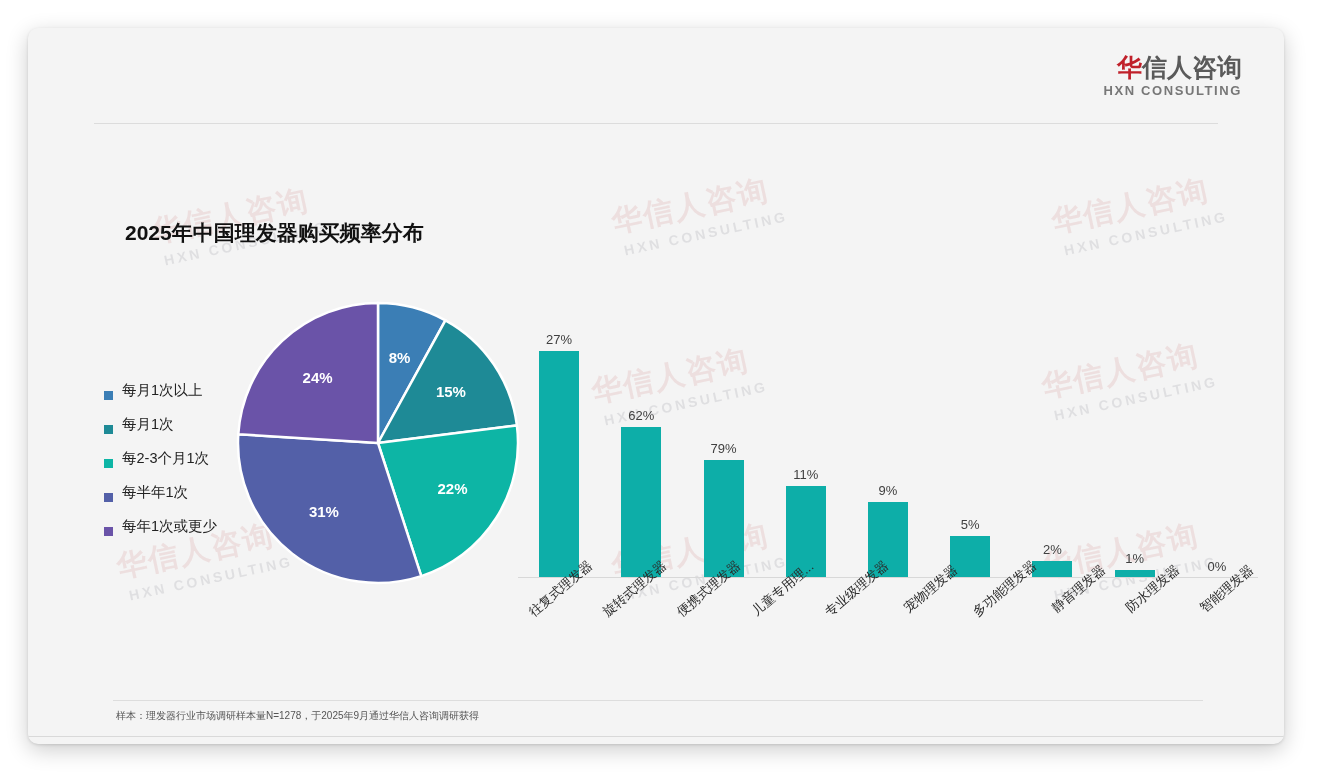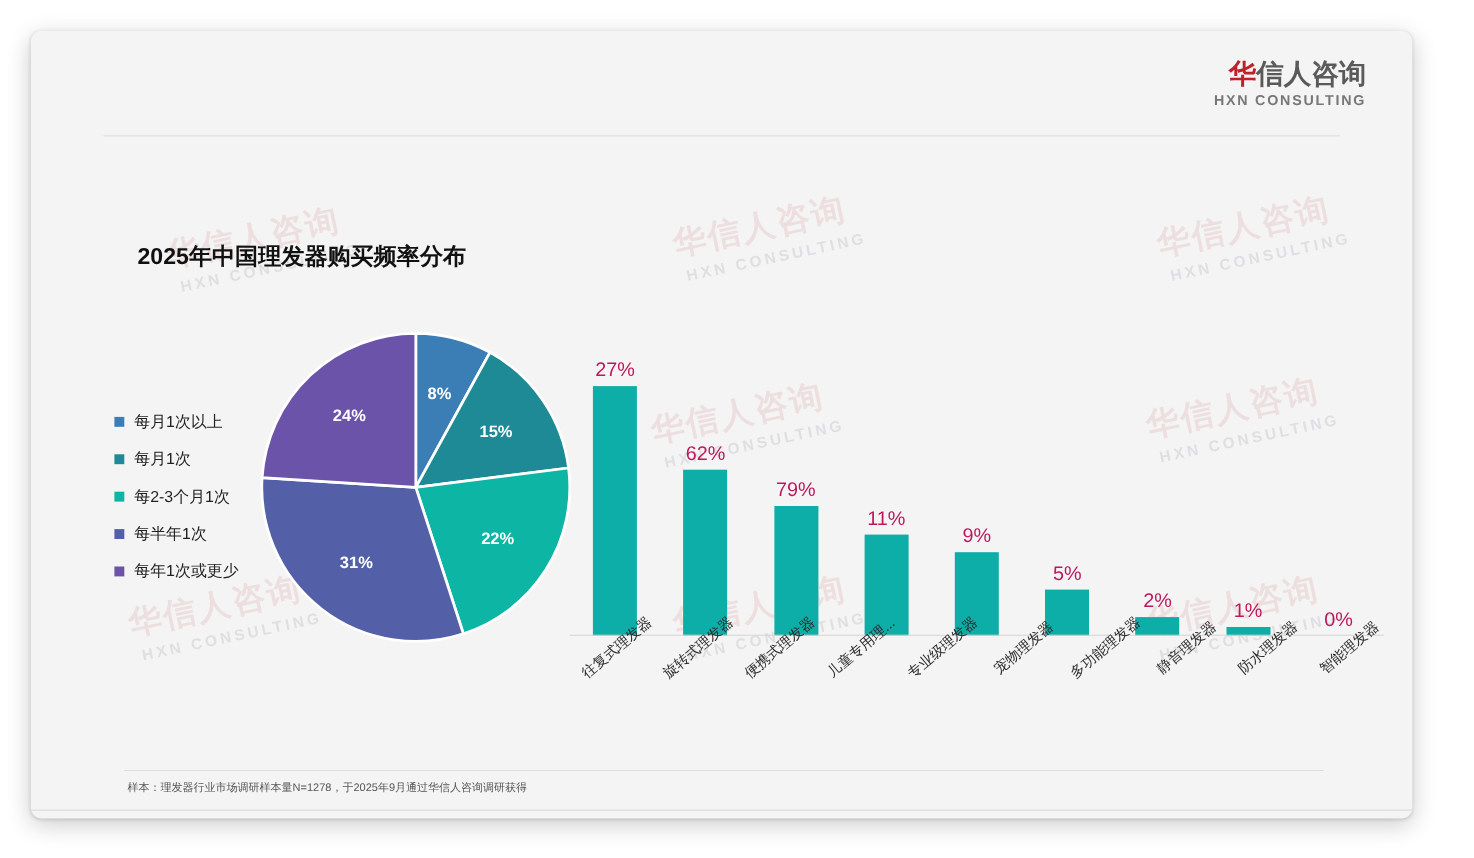--- a/index.html
+++ b/index.html
@@ -86,21 +86,21 @@
   }
   #pie-title{left:97px;top:180px;margin-top:11px;}
   #bar-title{left:660px;top:180px;}
 
   
   .pie-wrap{position:absolute;left:60px;top:245px;width:460px;height:340px;z-index:3;}
   .pie-legend{
     position:absolute;left:16px;top:93px;
   }
   .legend-row{
-    display:flex;align-items:center;height:34px;
+    display:flex;align-items:flex-end;height:34px;
   }
   .legend-swatch{
     width:9px;height:9px;margin-right:9px;flex:0 0 auto;
   }
   .legend-label{
     font-size:14.5px;color:#222;white-space:nowrap;
   }
   .pie-svg{position:absolute;left:140px;top:15px;}
   .pie-label{
     font-size:15px;font-weight:bold;fill:#ffffff;
@@ -116,21 +116,21 @@
   .bar-col{
     flex:1 1 0;
     height:100%;
     display:flex;
     flex-direction:column;
     justify-content:flex-end;
     align-items:center;
     position:relative;
   }
   .bar-value{
-    font-size:18px;color:#be185d;margin-bottom:4px;white-space:nowrap;
+    font-size:13px;color:#404040;margin-bottom:4px;white-space:nowrap;
   }
   .bar-rect{
     width:40px;background:#0DAEA8;
   }
   .bar-axis{
     position:absolute;left:0;bottom:0;width:100%;height:1px;background:#d8d8d8;
   }
   .bar-xlabels{
     position:absolute;left:0;top:302px;width:100%;height:110px;display:flex;
   }

